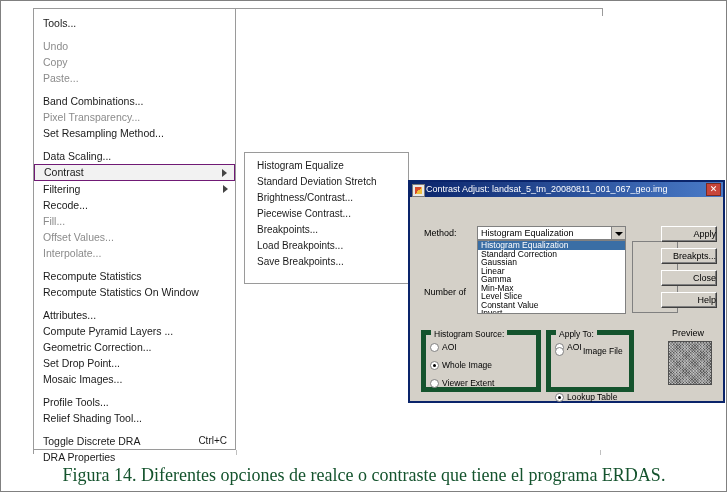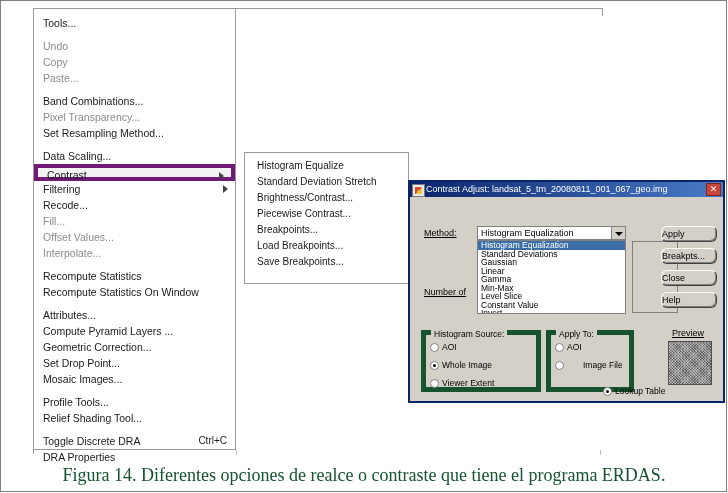--- a/index.html
+++ b/index.html
@@ -28,21 +28,21 @@
   }
   .ctx-menu .item{
     height:16px;line-height:16px;
     padding-left:9px;padding-right:6px;
     white-space:nowrap;
     position:relative;
     color:#1a1a1a;
   }
   .ctx-menu .item.dim{color:#8b8b8b;}
   .ctx-menu .item.sel{
-    border:4px solid #701a75;
+    border:1px solid #701a75;
     background:#f2f2f2;
     box-sizing:border-box;
     height:17px;line-height:15px;
   }
   .ctx-menu .sep{height:7px;}
   .ctx-menu .accel{position:absolute;right:8px;top:0;font-size:10px;color:#1a1a1a;}
   .ctx-menu .arrow{
     position:absolute;right:7px;top:4px;
     width:0;height:0;
     border-top:4px solid transparent;
@@ -101,21 +101,21 @@
     background:linear-gradient(135deg,#d84a2a 50%,#f0c040 50%);
   }
   .dlg-close{
     position:absolute;right:2px;top:1px;width:15px;height:13px;
     background:#c8453a;border:1px solid #7a2a22;
     color:#fff;font-size:9px;line-height:11px;text-align:center;
     box-sizing:border-box;
   }
   .dlg-body{position:relative;width:100%;height:206px;}
 
-  .lbl{position:absolute;font-size:9px;color:#000;white-space:nowrap;text-decoration:underline;}
+  .lbl{position:absolute;font-size:9px;color:#000;white-space:nowrap;}
 
   .combo{
     position:absolute;left:67px;top:29px;width:149px;height:14px;
     background:#fff;border:1px solid #808080;box-sizing:border-box;
     font-size:9px;line-height:12px;padding-left:3px;
     color:#000;white-space:nowrap;overflow:hidden;
   }
   .combo .drop{
     position:absolute;right:0;top:0;width:13px;height:12px;
     background:#d4d0c8;border-left:1px solid #808080;
@@ -134,23 +134,22 @@
   }
   .listbox .li{height:8.5px;line-height:8.5px;padding-left:3px;white-space:nowrap;color:#000;}
   .listbox .li.sel{background:#3a6ea5;color:#fff;}
 
   .btn{
     position:absolute;width:56px;height:16px;
     background:#d4d0c8;
     border-top:1px solid #ffffff;border-left:1px solid #ffffff;
     border-right:1px solid #404040;border-bottom:1px solid #404040;
     box-shadow:inset -1px -1px 0 #808080;
-    font-size:9px;line-height:14px;text-align:left;color:#000;
-    box-sizing:border-box;
-    border-radius:6px;
+    font-size:9px;line-height:14px;text-align:right;color:#000;
+    box-sizing:border-box;
   }
 
   .group{
     position:absolute;
     border:5px solid #14532d;
     box-sizing:border-box;
   }
   .group .gtitle{
     position:absolute;left:5px;top:-6px;background:#d4d0c8;
     font-size:8.5px;padding:0 3px;white-space:nowrap;
@@ -264,21 +263,21 @@
 
     <div class="lbl" style="left:14px;top:31px;">Method:</div>
 
     <div class="combo">
       <span>Histogram Equalization</span>
       <span class="drop"></span>
     </div>
 
     <div class="listbox">
       <div class="li sel"><span>Histogram Equalization</span></div>
-      <div class="li"><span>Standard Deviations</span></div>
+      <div class="li"><span>Standard Correction</span></div>
       <div class="li"><span>Gaussian</span></div>
       <div class="li"><span>Linear</span></div>
       <div class="li"><span>Gamma</span></div>
       <div class="li"><span>Min-Max</span></div>
       <div class="li"><span>Level Slice</span></div>
       <div class="li"><span>Constant Value</span></div>
       <div class="li"><span>Invert</span></div>
 
     </div>
 
@@ -294,22 +293,22 @@
       <span class="gtitle">Histogram Source:</span>
     </div>
     <div class="radio" style="left:20px;top:145px;"><span>AOI</span></div>
     <div class="radio on" style="left:20px;top:163px;"><span>Whole Image</span></div>
     <div class="radio" style="left:20px;top:181px;"><span>Viewer Extent</span></div>
 
     <div class="group" style="left:136px;top:133px;width:88px;height:62px;">
       <span class="gtitle">Apply To:</span>
     </div>
     <div class="radio" style="left:145px;top:145px;"><span>AOI</span></div>
-    <div class="radio" style="left:145px;top:163px;padding-left:28px;"><span>Image File</span></div>
-    <div class="radio on" style="left:145px;top:189px;margin-left:48px;"><span>Lookup Table</span></div>
+    <div class="radio" style="left:145px;top:149px;padding-left:28px;"><span>Image File</span></div>
+    <div class="radio on" style="left:145px;top:195px;"><span>Lookup Table</span></div>
 
     <div class="lbl" style="left:262px;top:131px;">Preview</div>
     <div class="preview-box"></div>
 
   </div>
 </div>
 
 <div class="caption">Figura 14.  Diferentes  opciones de realce o contraste que tiene el programa  ERDAS.</div>
 
 </body></html>

